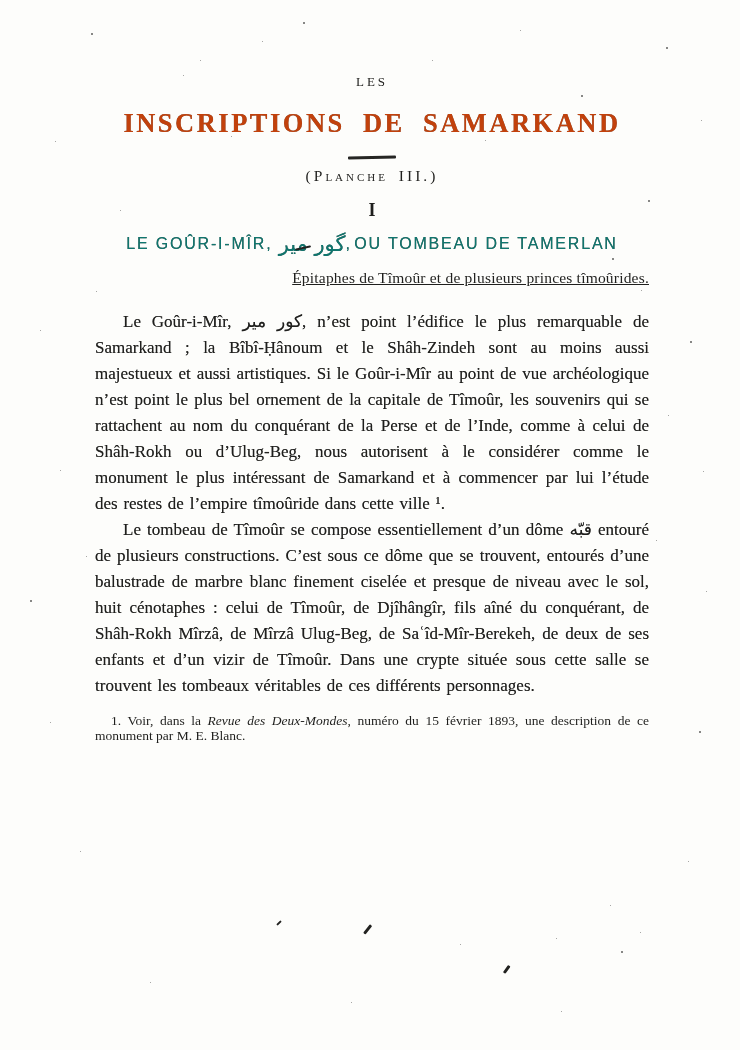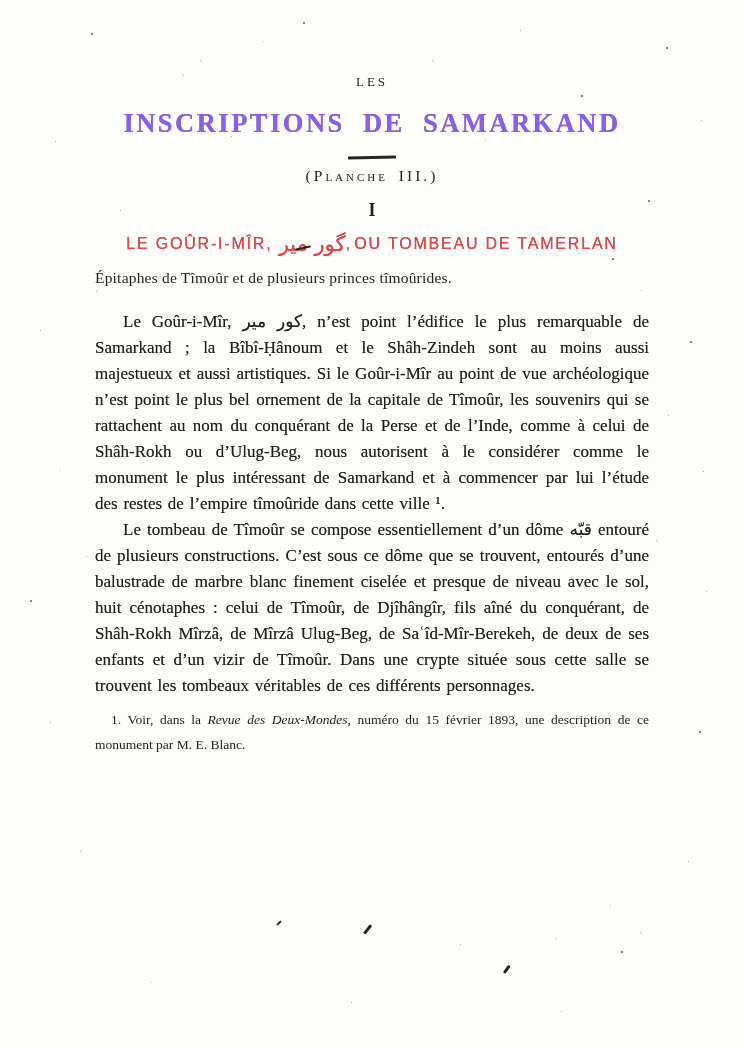--- a/index.html
+++ b/index.html
@@ -30,21 +30,21 @@
     letter-spacing: 3px;
     color: #222220;
   }
   .title {
     margin: 18px 0 0 0;
     text-align: center;
     font-size: 26.5px;
     font-weight: 700;
     letter-spacing: 2.5px;
     word-spacing: 9px;
-    color: #8b5cf6;
+    color: #c2410c;
     text-shadow: 0 0 0.4px rgba(20,20,20,.6);
   }
   .rule {
     width: 48px;
     height: 3px;
     background: #262624;
     margin: 17px auto 0 auto;
     transform: rotate(-1.2deg);
     border-radius: 1px;
   }
@@ -63,51 +63,52 @@
     font-weight: 700;
   }
   .heading {
     margin: 11px 0 0 0;
     text-align: center;
     font-family: "Liberation Sans", sans-serif;
     font-weight: 400;
     font-size: 16px;
     letter-spacing: 1.8px;
     white-space: nowrap;
-    color: #ef4444;
+    color: #0f766e;
     text-shadow: 0 0 0.5px rgba(20,20,20,.7);
   }
   .heading .arabic {
     font-family: "DejaVu Sans", sans-serif;
     font-size: 21px;
     letter-spacing: 0;
     vertical-align: -2px;
   }
   .subtitle {
     margin-top: 13px;
-    text-align: left;
+    text-align: right;
     font-size: 15.5px;
     letter-spacing: 0.2px;
+    text-decoration: underline;
   }
   .bodytext {
     margin-top: 22px;
     font-size: 17px;
     line-height: 26px;
     text-align: justify;
     word-spacing: 1.5px;
     text-shadow: 0 0 0.3px rgba(25,25,25,.55);
   }
   .bodytext p {
     margin: 0;
     text-indent: 28px;
   }
   .footnote {
-    margin-top: 8px;
+    margin-top: 14px;
     font-size: 13.5px;
-    line-height: 25px;
+    line-height: 15px;
     text-align: justify;
     text-indent: 16px;
   }
   .footnote em { font-style: italic; }
   .speck {
     position: absolute;
     background: #2b2b29;
     border-radius: 50%;
     pointer-events: none;
   }

